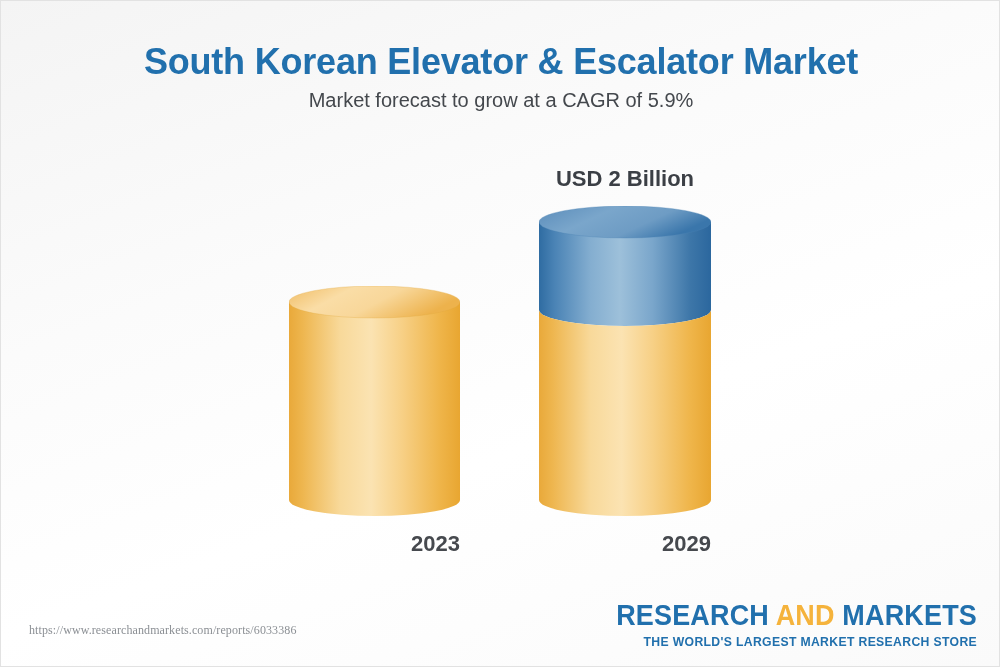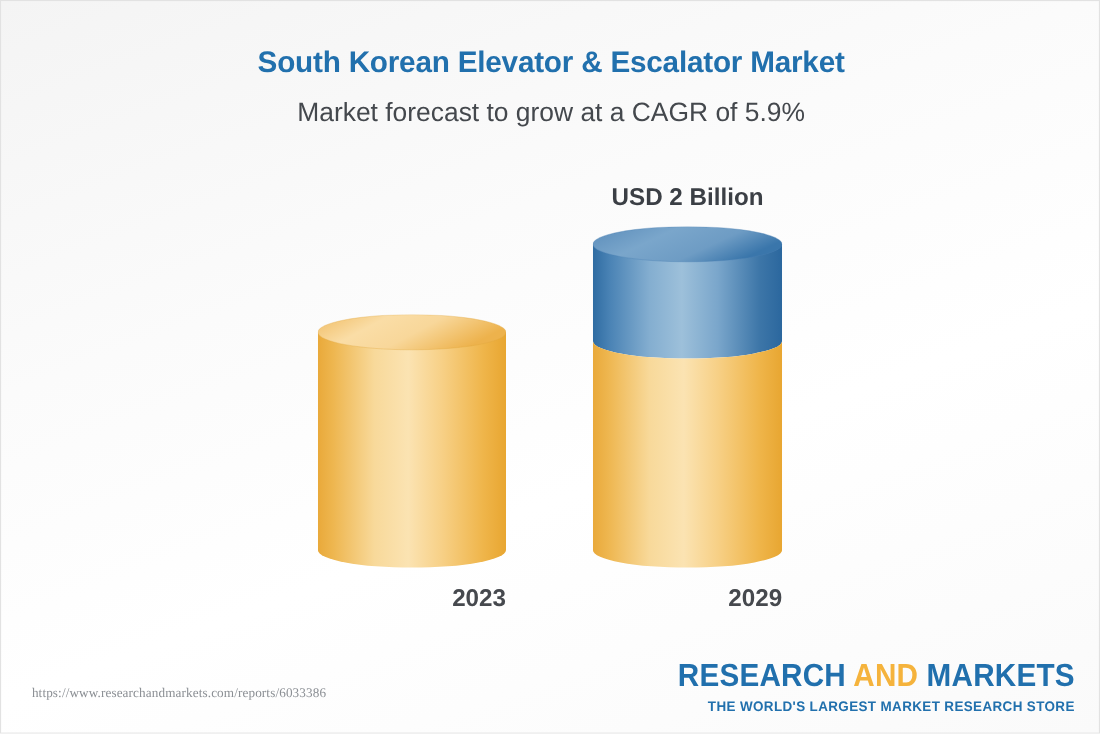--- a/index.html
+++ b/index.html
@@ -24,32 +24,32 @@
     overflow: hidden;
   }
 
   
   .chart-title {
     position: absolute;
     left: 0;
     top: 40px;
     width: 1000px;
     text-align: center;
-    font-size: 27px;
+    font-size: 36px;
     font-weight: bold;
     color: #2170ad;
     letter-spacing: -0.2px;
   }
   .chart-subtitle {
     position: absolute;
     left: 0;
     top: 88px;
     width: 1000px;
     text-align: center;
-    font-size: 24px;
+    font-size: 20px;
     font-weight: normal;
     color: #44484d;
   }
 
   
   .plot-area {
     position: absolute;
     left: 0;
     top: 0;
     width: 1000px;

